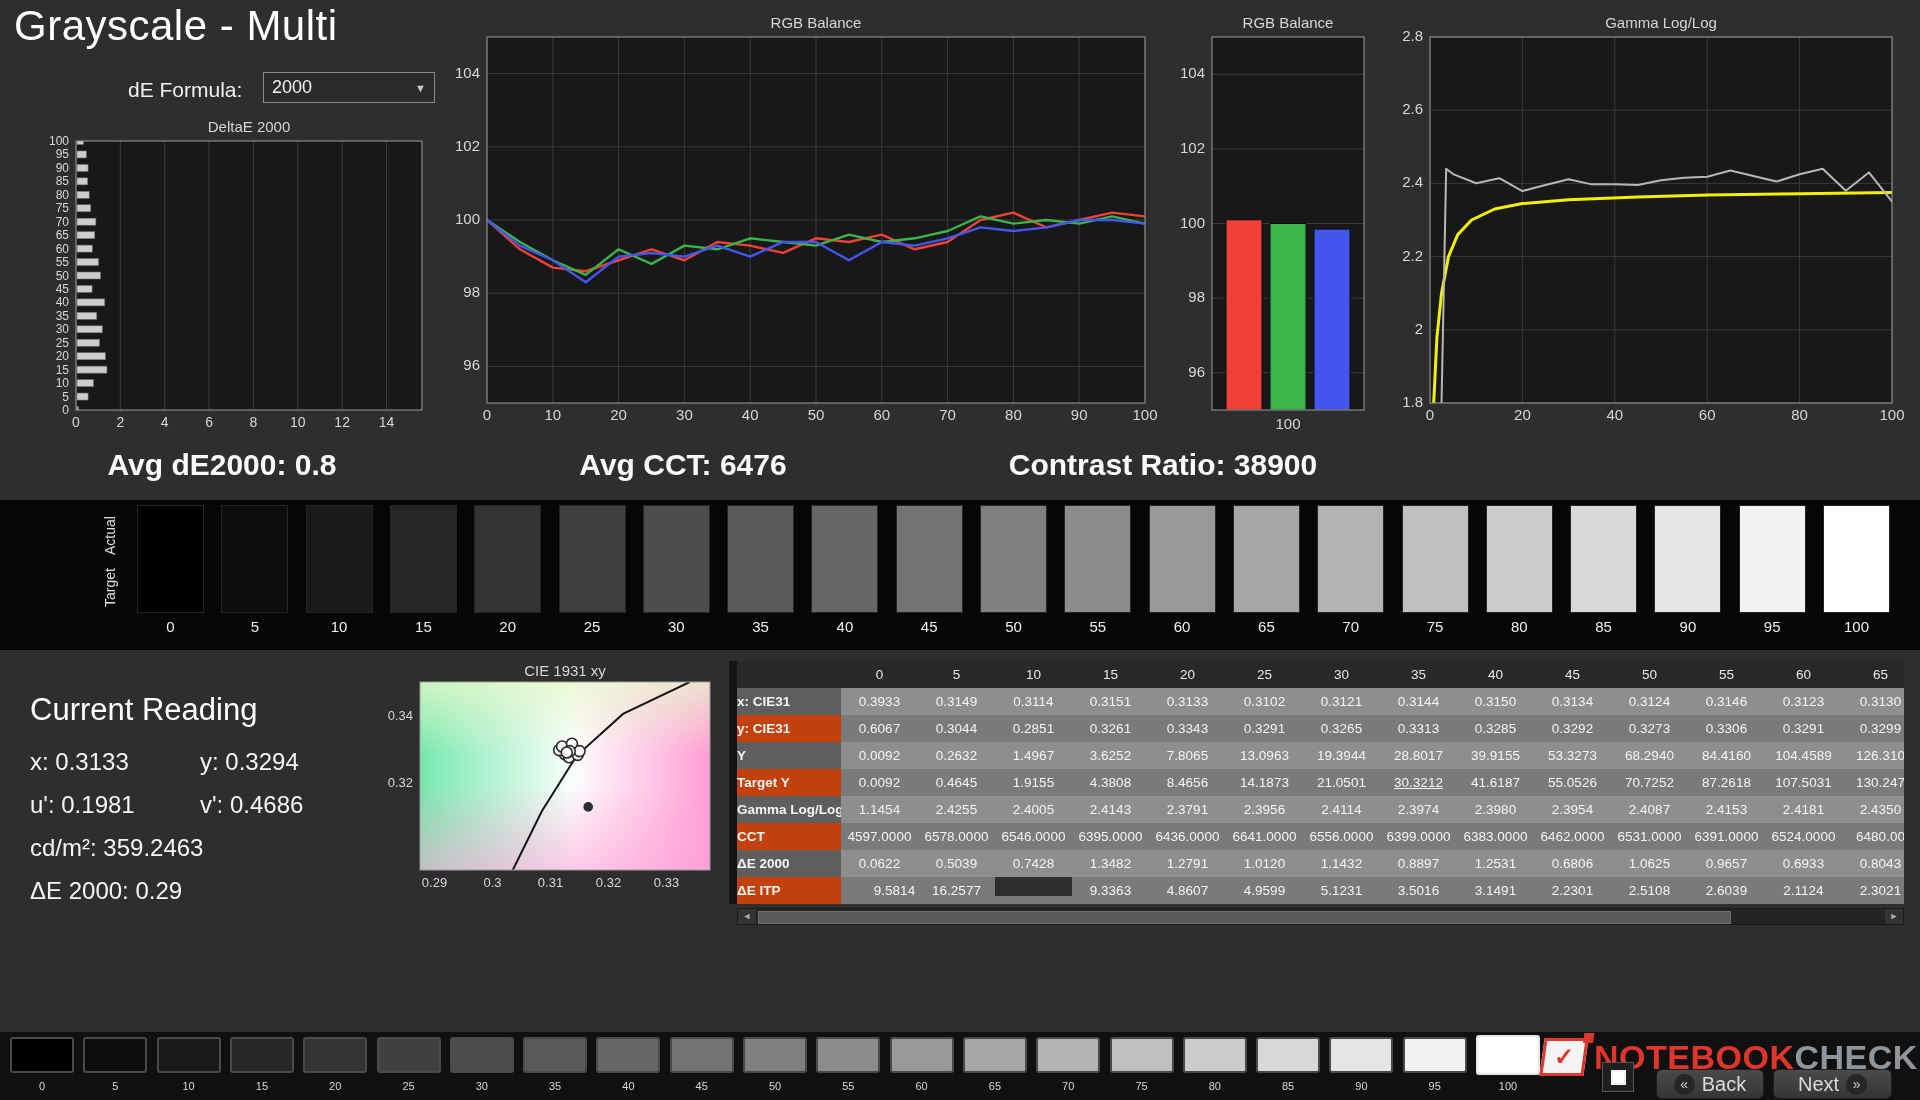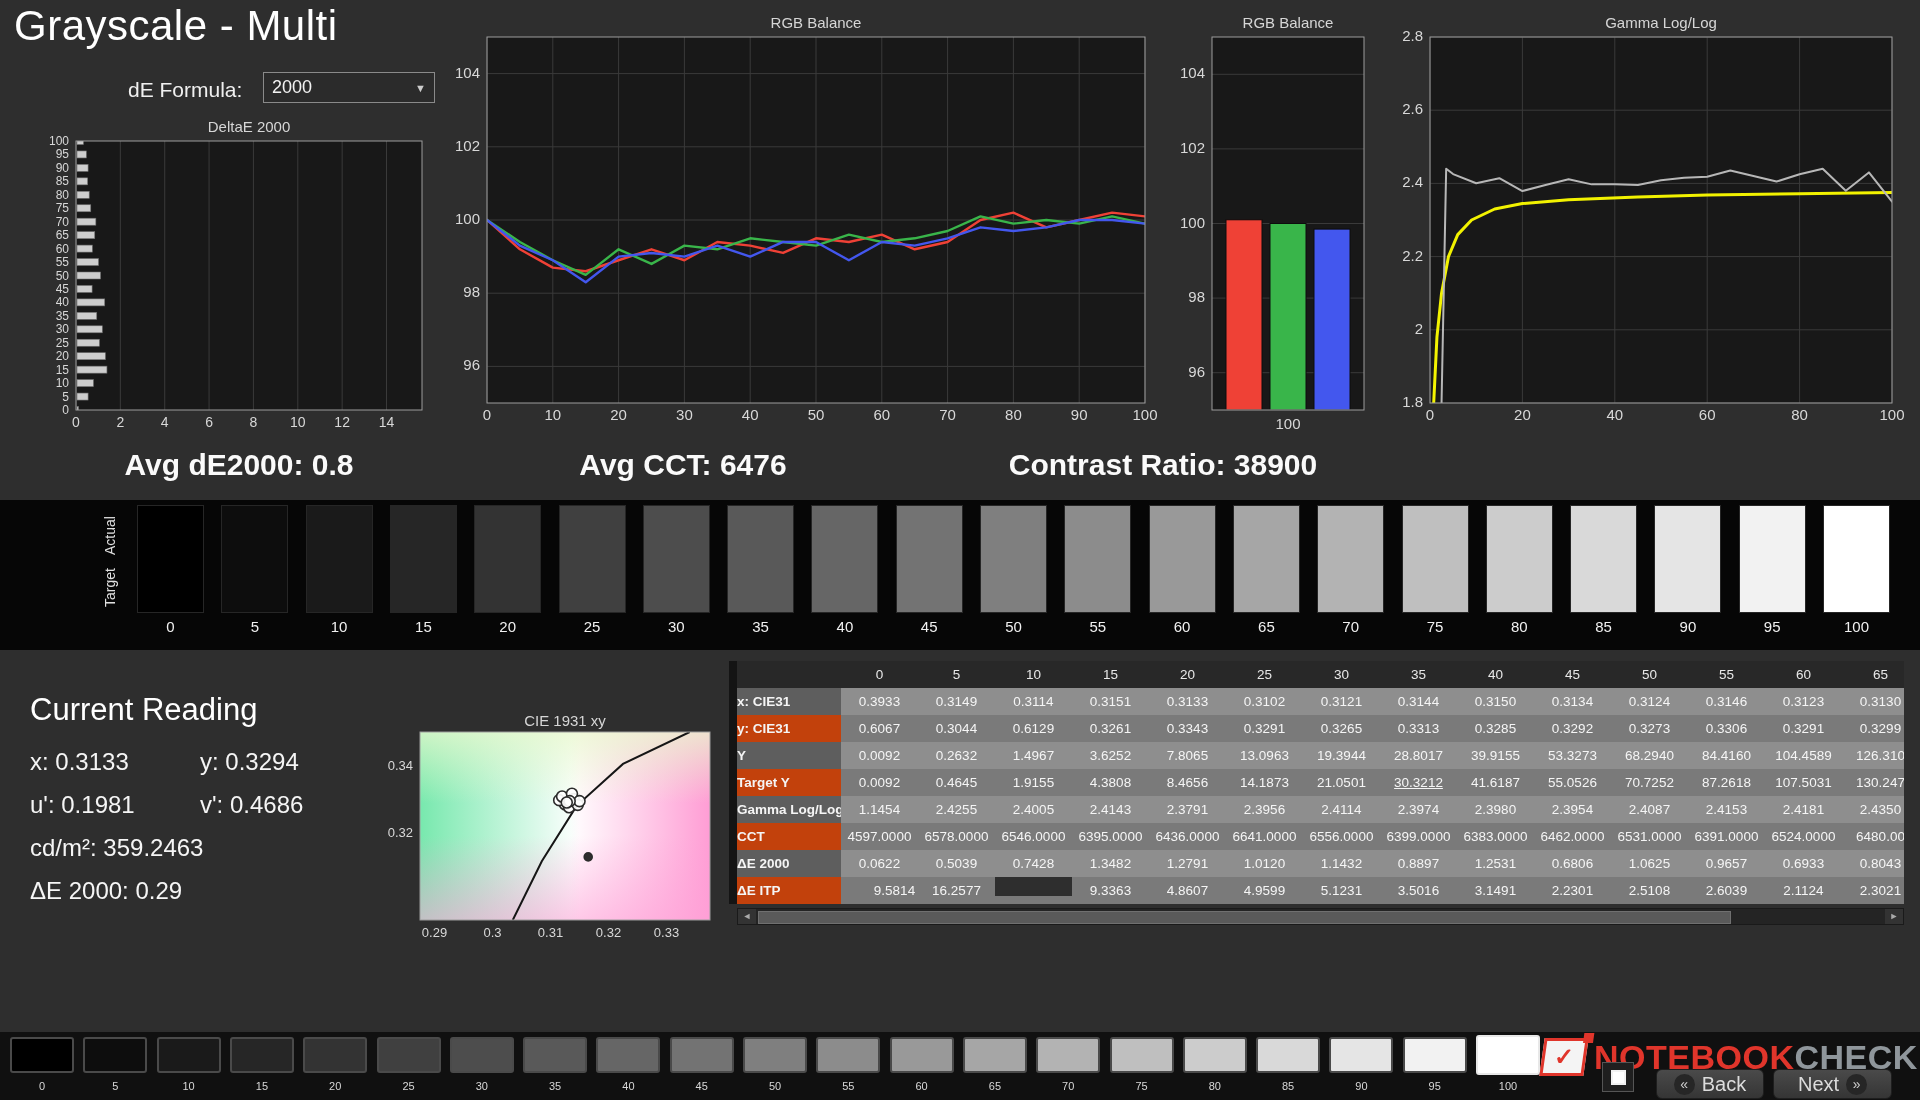--- a/index.html
+++ b/index.html
@@ -11,31 +11,31 @@
   .formula-label{position:absolute;left:128px;top:78px;font-size:21px;color:#f0f0f0;}
   .select{position:absolute;left:263px;top:72px;width:172px;height:31px;background:#2b2b2b;border:1px solid #8a8a8a;display:flex;align-items:center;justify-content:space-between;padding:0 8px;box-sizing:border-box;font-size:18px;color:#f2f2f2;cursor:pointer;}
   .select-arrow{font-size:11px;color:#cccccc;}
 
   .chart{position:absolute;}
   .chart svg{position:absolute;left:0;top:0;}
   #chart-deltae{left:30px;top:112px;width:412px;height:330px;}
   #chart-rgbline{left:440px;top:8px;width:722px;height:432px;}
   #chart-rgbbars{left:1166px;top:8px;width:208px;height:442px;}
   #chart-gamma{left:1386px;top:8px;width:520px;height:432px;}
-  #chart-cie{left:376px;top:706px;width:350px;height:242px;}
+  #chart-cie{left:376px;top:656px;width:350px;height:242px;}
   .cie-bg{position:absolute;
     background:
       linear-gradient(to top, rgba(255,255,255,0) 62%, rgba(233,248,205,0.75) 100%),
       linear-gradient(to top, rgba(255,160,215,0.55) 0%, rgba(255,255,255,0) 45%),
       linear-gradient(to right, rgba(255,255,255,0) 52%, rgba(255,140,205,0.85) 100%),
       linear-gradient(to right, rgba(105,230,165,0.9) 0%, rgba(255,255,255,0) 55%),
       #ffffff;}
 
   .stat{position:absolute;top:448px;transform:translateX(-50%);font-size:30px;font-weight:600;white-space:nowrap;color:#fafafa;}
-  #stat1{left:239px;} #stat2{left:683px;} #stat3{left:1163px;} #stat4{left:1647px;}
+  #stat1{left:222px;} #stat2{left:683px;} #stat3{left:1163px;} #stat4{left:1647px;}
 
   .ramp-band{position:absolute;left:0;top:500px;width:1920px;height:150px;background:#060606;}
   .ramp-vlabel{position:absolute;left:102px;width:18px;writing-mode:vertical-rl;transform:rotate(180deg);text-align:center;font-size:14px;color:#e0e0e0;}
   #ramp-top-label{top:8px;height:56px;}
   #ramp-bottom-label{top:62px;height:52px;}
   .ramp-tile{position:absolute;top:5px;width:67px;height:108px;border:1px solid #262626;box-sizing:border-box;}
   .ramp-tick-label{position:absolute;top:118px;width:67px;text-align:center;font-size:15px;color:#f0f0f0;}
 
   .current-reading{position:absolute;left:30px;top:692px;width:340px;}
   .cr-title{font-size:31px;font-weight:400;color:#ffffff;margin-bottom:20px;}
@@ -398,21 +398,21 @@
           <div class="tcell" style="width: 77px;">0.3134</div>
           <div class="tcell" style="width: 77px;">0.3124</div>
           <div class="tcell" style="width: 77px;">0.3146</div>
           <div class="tcell" style="width: 77px;">0.3123</div>
           <div class="tcell" style="width: 77px;">0.3130</div>
         </div>
         <div class="trow even">
           <div class="tcell tlabel" style="width: 104px;">y: CIE31</div>
           <div class="tcell" style="width: 77px;">0.6067</div>
           <div class="tcell" style="width: 77px;">0.3044</div>
-          <div class="tcell" style="width: 77px;">0.6129</div>
+          <div class="tcell" style="width: 77px;">0.2851</div>
           <div class="tcell" style="width: 77px;">0.3261</div>
           <div class="tcell" style="width: 77px;">0.3343</div>
           <div class="tcell" style="width: 77px;">0.3291</div>
           <div class="tcell" style="width: 77px;">0.3265</div>
           <div class="tcell" style="width: 77px;">0.3313</div>
           <div class="tcell" style="width: 77px;">0.3285</div>
           <div class="tcell" style="width: 77px;">0.3292</div>
           <div class="tcell" style="width: 77px;">0.3273</div>
           <div class="tcell" style="width: 77px;">0.3306</div>
           <div class="tcell" style="width: 77px;">0.3291</div>

